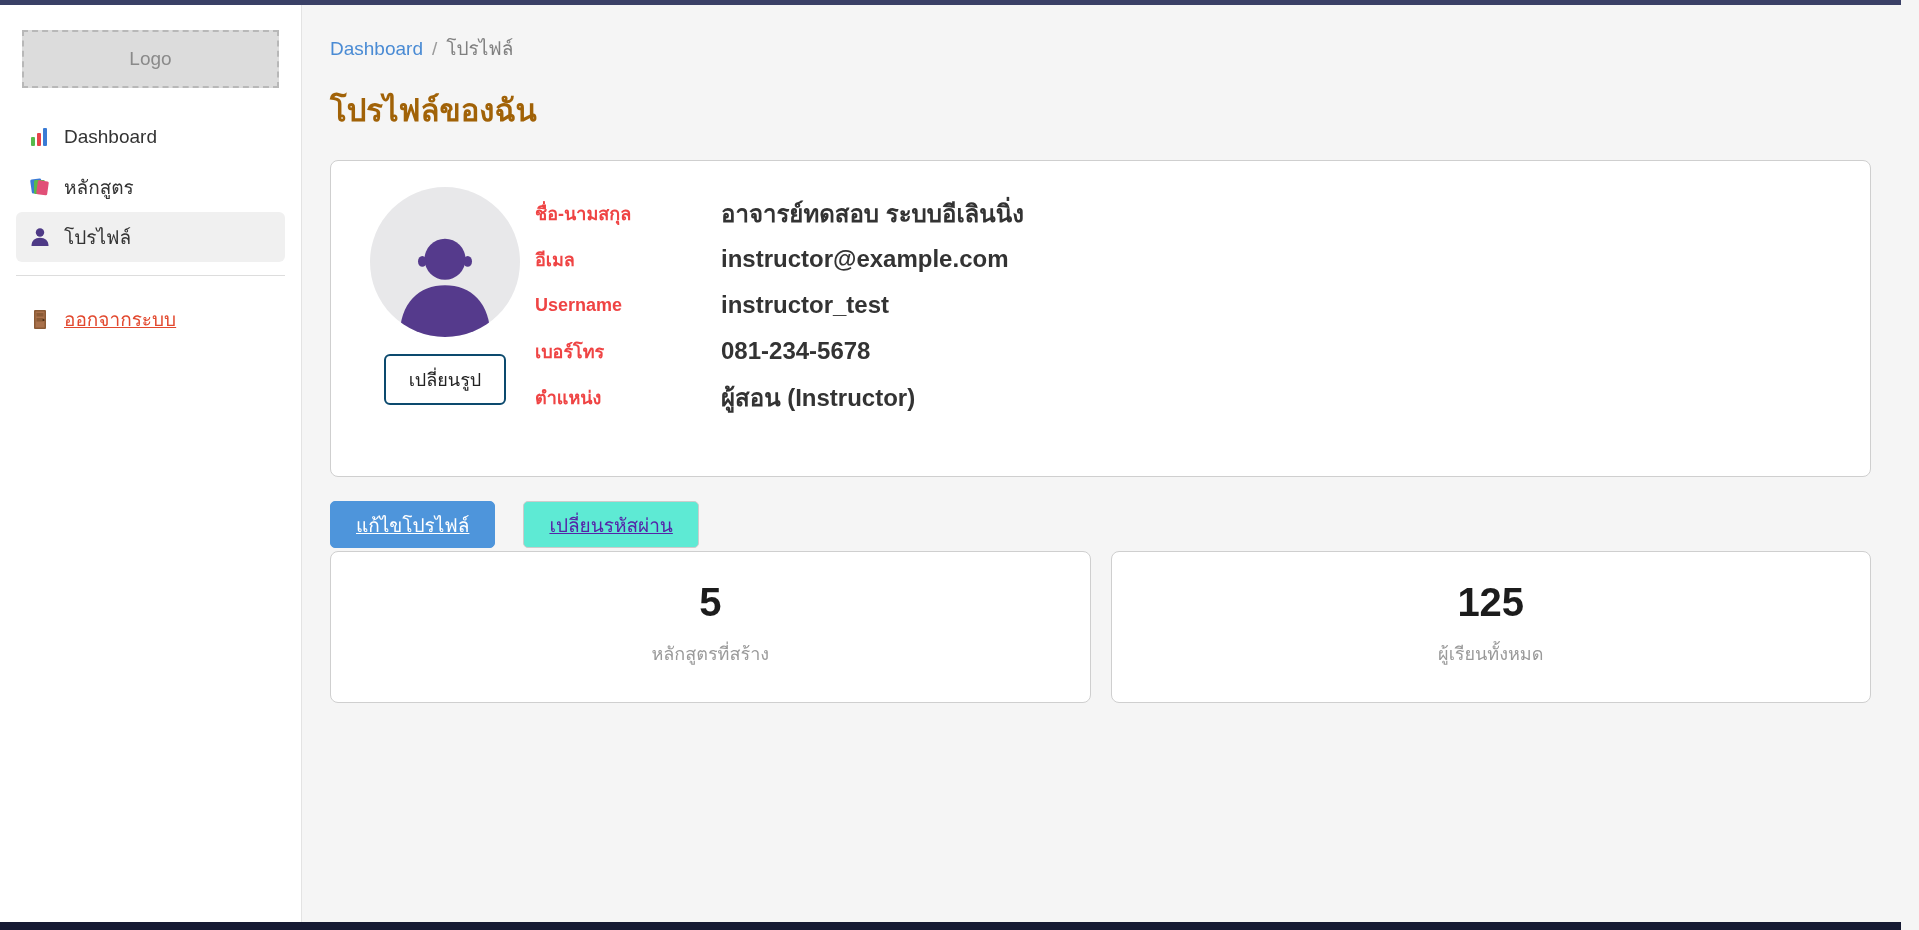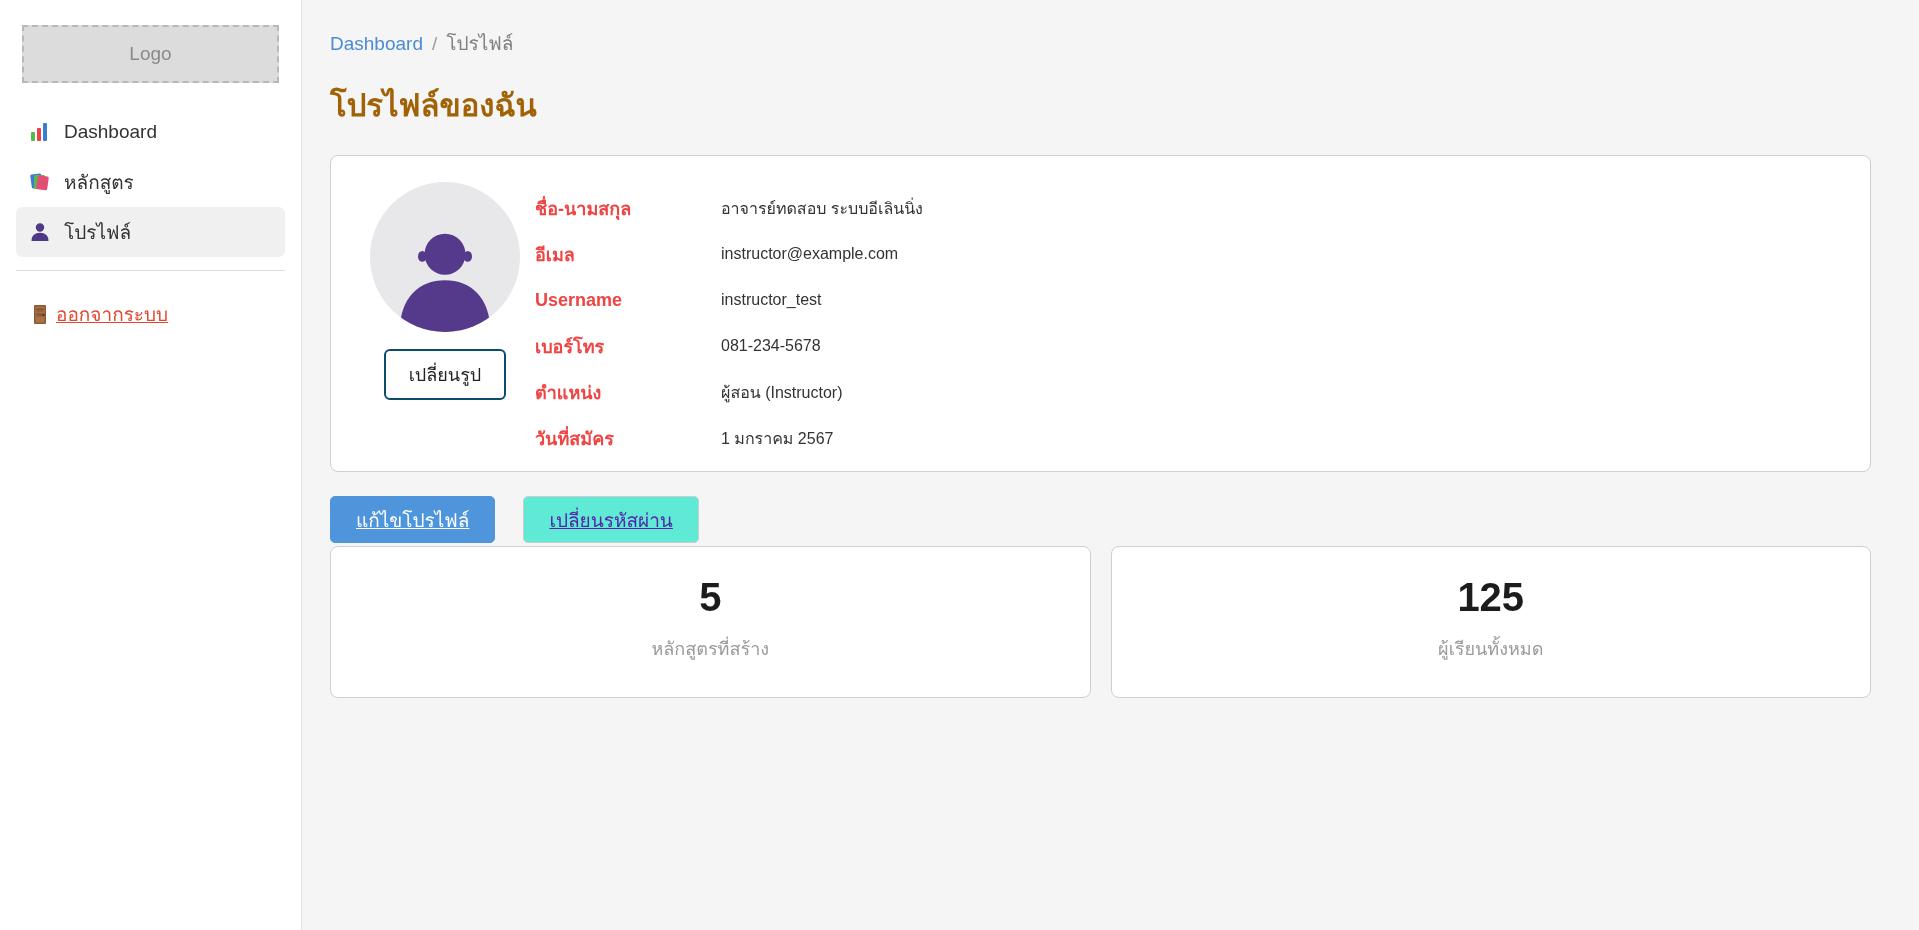--- a/index.html
+++ b/index.html
@@ -2,21 +2,21 @@
 <html><head>
 <meta charset="utf-8">
 <style>
   * { box-sizing: border-box; margin: 0; padding: 0; }
   html, body { width: 1919px; height: 930px; overflow: hidden; }
   body {
     font-family: "Liberation Sans", "DejaVu Sans", sans-serif;
     background: #f5f5f5;
     color: #333;
   }
-  .app { width: 1901px; height: 930px; display: flex; flex-direction: row; border-radius: 24px; }
+  .app { width: 1901px; height: 930px; display: flex; flex-direction: column; border-radius: 24px; }
   .topbar { height: 5px; background: #3a4066; flex: none; }
   .bottombar { height: 8px; background: #161a33; flex: none; }
   .layout { flex: 1; display: flex; min-height: 0; }
 
   
   .sidebar {
     width: 302px; flex: none; background: #ffffff;
     border-right: 1px solid #e3e3e3; padding-top: 25px;
   }
   .logo-box {
@@ -28,21 +28,21 @@
   .menu { margin-top: 24px; }
   .menu-item {
     display: flex; align-items: center; gap: 13px;
     height: 50px; padding: 0 13px; margin: 0 16px;
     font-size: 19px; color: #333; cursor: pointer; border-radius: 6px;
   }
   .menu-item.active { background: #f0f0f0; }
   .menu-divider { height: 1px; background: #dddddd; margin: 13px 16px; }
   .menu-item.logout { margin-top: 18px; }
   .logout-link {
-    display: inline-flex; align-items: center; gap: 5px;
+    display: inline-flex; align-items: center; gap: 13px;
     color: #e2482e; text-decoration: underline;
     text-decoration-color: #e2482e;
   }
   .icon { display: inline-flex; width: 22px; height: 22px; flex: none; }
   .icon svg { width: 100%; height: 100%; }
 
   
   .main { flex: 1; padding: 28px 30px 0 28px; min-width: 0; }
   .breadcrumb { font-size: 19px; display: flex; gap: 9px; align-items: baseline; }
   .breadcrumb a { color: #4a8bd4; text-decoration: none; cursor: pointer; }
@@ -63,21 +63,21 @@
   }
   .avatar svg { width: 72%; height: 72%; }
   .btn-change-photo {
     margin-top: 17px; background: #ffffff; border: 2px solid #0c4a6e;
     border-radius: 6px; padding: 9px 23px; font-size: 18px; color: #222;
     font-family: inherit; cursor: pointer;
   }
   .fields { flex: 1; padding-top: 3px; }
   .field-row { display: flex; align-items: center; height: 46px; }
   .field-label { width: 186px; flex: none; font-weight: bold; font-size: 18px; color: #ef4444; }
-  .field-value { font-size: 16px; color: #333; }
+  .field-value { font-size: 24px; color: #333; font-weight: bold; }
 
   .actions { margin-top: 24px; display: flex; gap: 28px; }
   .btn {
     display: inline-flex; align-items: center; justify-content: center;
     height: 47px; padding: 0 25px; border-radius: 5px;
     font-size: 19px; text-decoration: underline; cursor: pointer;
   }
   .btn-primary { background: #4e95db; border: 1px solid #4e95db; color: #ffffff; }
   .btn-secondary { background: #5eead4; border: 1px solid #cccccc; color: #5524a8; }
 
@@ -191,24 +191,20 @@
             <div class="field-value">instructor_test</div>
           </div>
           <div class="field-row">
             <div class="field-label">เบอร์โทร</div>
             <div class="field-value">081-234-5678</div>
           </div>
           <div class="field-row">
             <div class="field-label">ตำแหน่ง</div>
             <div class="field-value">ผู้สอน (Instructor)</div>
           </div>
-          <div class="field-row">
-            <div class="field-label">วันที่สมัคร</div>
-            <div class="field-value">1 มกราคม 2567</div>
-          </div>
         </div>
       </section>
 
       <div class="actions">
         <a class="btn btn-primary">แก้ไขโปรไฟล์</a>
         <a class="btn btn-secondary">เปลี่ยนรหัสผ่าน</a>
       </div>
 
       <div class="stats">
         <div class="stat-card">

